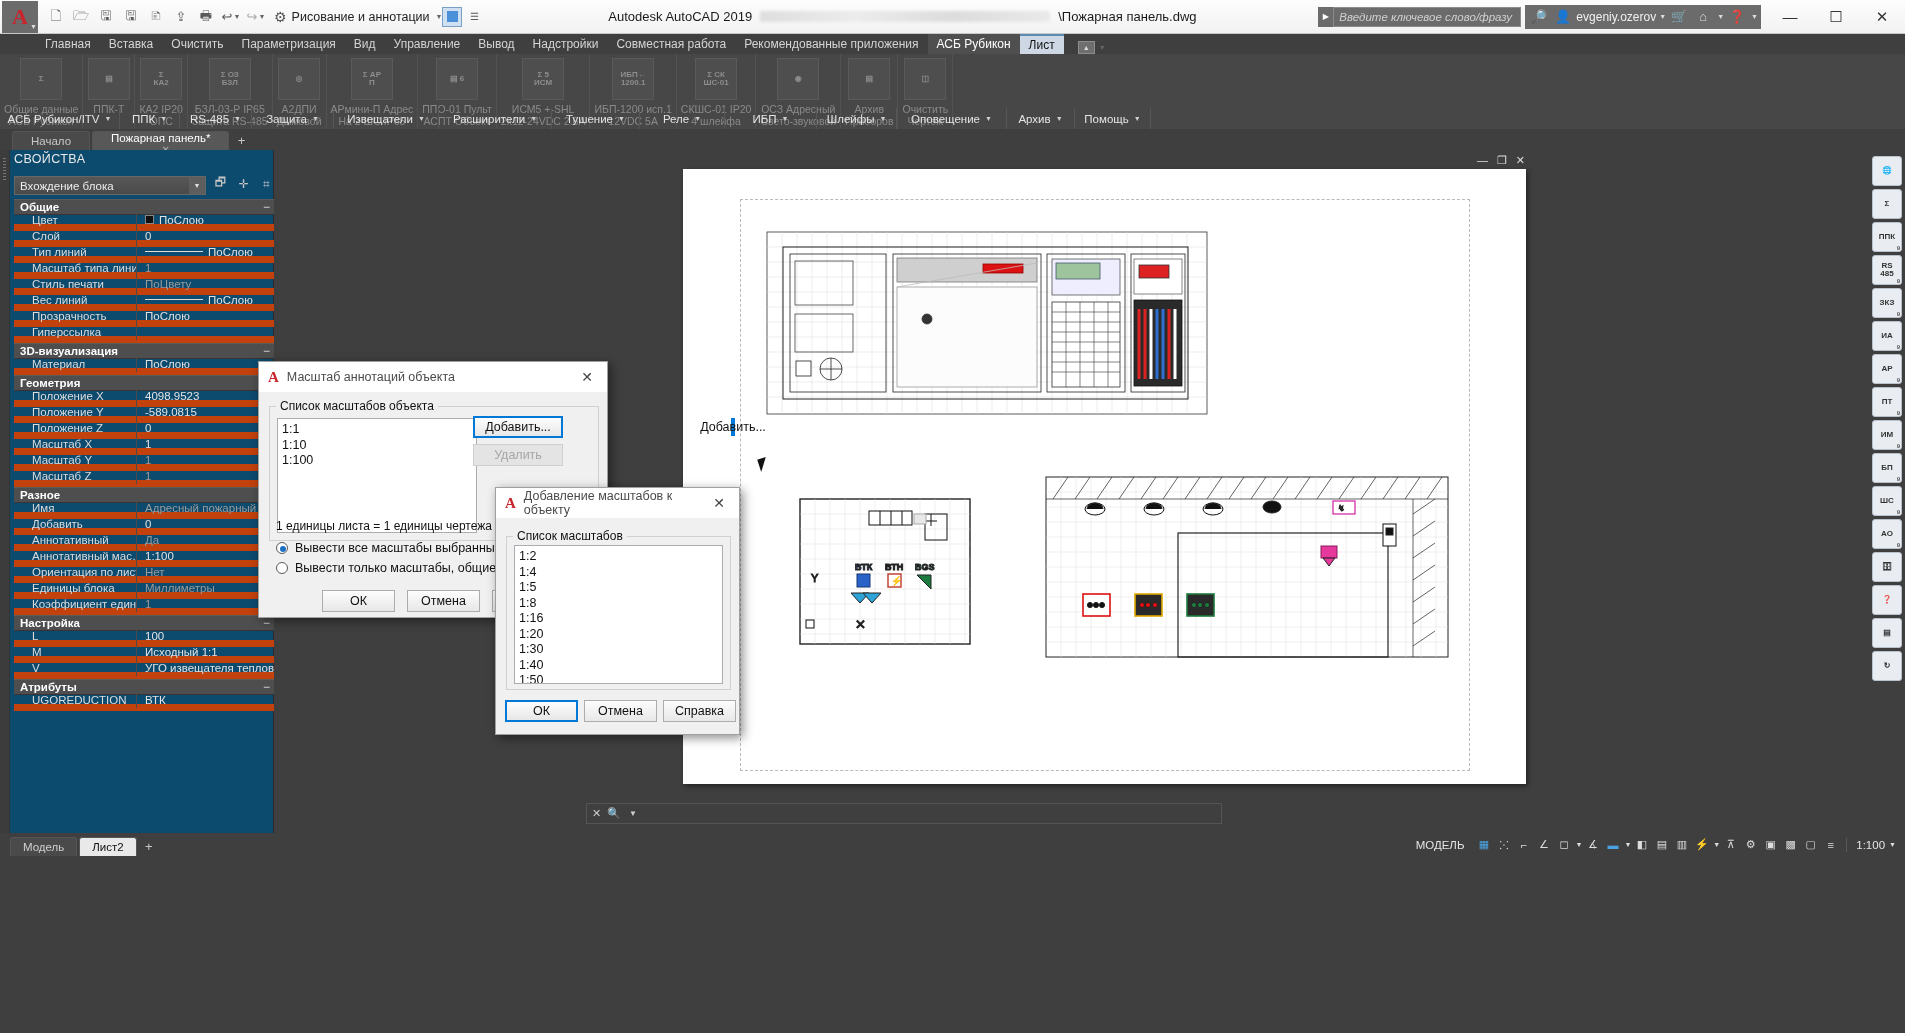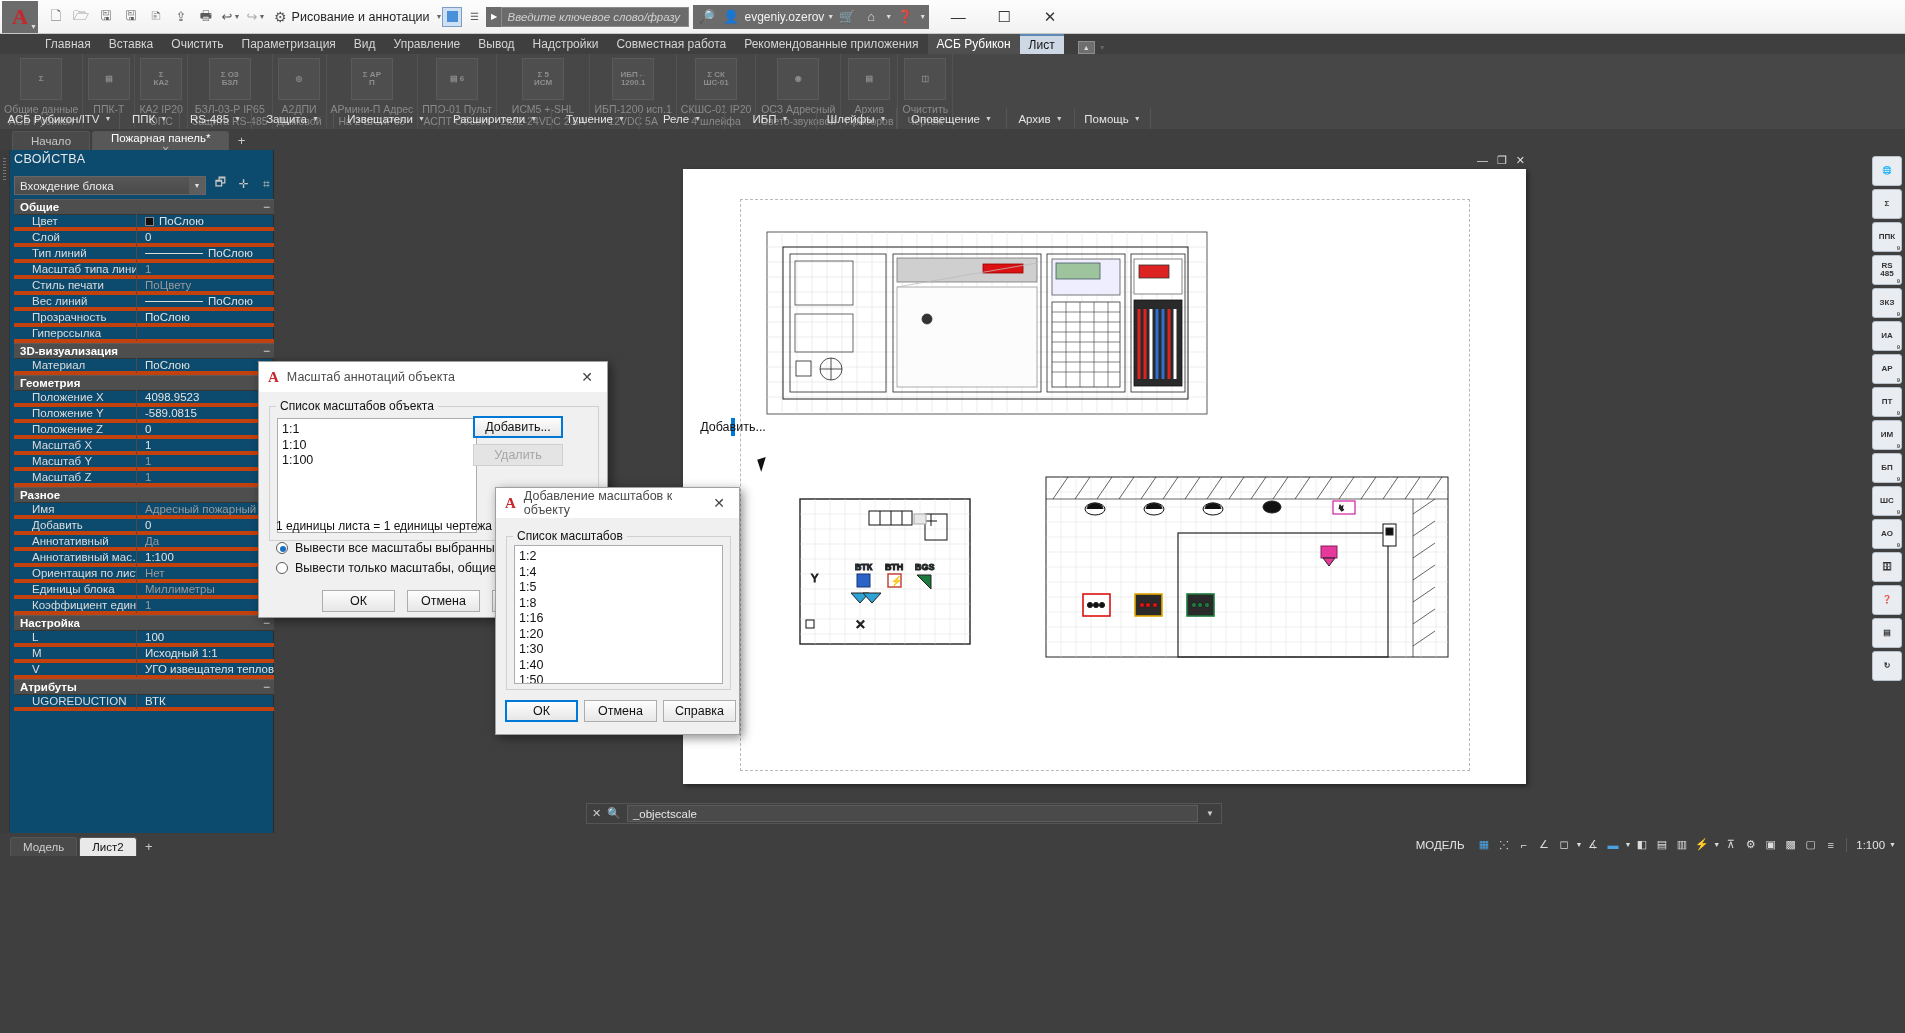--- a/index.html
+++ b/index.html
@@ -101,21 +101,21 @@
     font-size:7px; color:#e0e0e0; }
   .propsIcons { position:absolute; left:212px; top:25px; display:flex; gap:6px; }
   .pIcon { width:17px; height:17px; display:flex; align-items:center; justify-content:center;
     font-size:12px; color:#c5c5c5; }
   .prows { position:absolute; left:14px; top:49px; width:260px; height:634px; overflow:hidden; }
   .grpRow { height:16px; background:#4e4e4e; display:flex; align-items:center;
     justify-content:space-between; padding:0 4px 0 6px; margin-bottom:0px;
     border-top:1px solid #5b5b5b; border-bottom:1px solid #353535;}
   .grpRow span.t { font-size:11.5px; color:#fff; font-weight:bold; }
   .grpRow span.m { font-size:12px; color:#d8d8d8; line-height:8px;}
-  .pRow { height:16px; display:flex; align-items:center; border-bottom:4px solid #c2410c; }
+  .pRow { height:16px; display:flex; align-items:center; border-bottom:7px solid #c2410c; }
   .pKey { width:122px; padding-left:18px; font-size:11.5px; color:#dcdcdc; white-space:nowrap;
     overflow:hidden; }
   .pVal { flex:1; padding-left:8px; font-size:11.5px; color:#e2e2e2; display:flex;
     align-items:center; gap:5px; border-left:1px solid #4c4c4c; height:16px; overflow:hidden;
     white-space:nowrap;text-align:center; }
   .pVal.dim { color:#9a9a9a; }
   .swatch { width:9px; height:9px; background:#111; border:1px solid #888; display:inline-block; }
   .lineSwatch { width:58px; height:0; border-top:1px solid #ddd; display:inline-block; }
 
   
@@ -212,20 +212,25 @@
   </div>
   <div class="wsbox">
     <span class="wsgear">⚙</span>
     <span class="wsname">Рисование и аннотации</span>
     <span class="caret">▼</span>
   </div>
   <div class="wsbtn">
       <span class="g"></span>
     </div>
   <div class="qicon" style="font-size:10px;">☰</div>
+  <div class="titlecenter">
+    <span>Autodesk AutoCAD 2019</span>
+    <span class="blurred" style="width:290px;">x</span>
+    <span>\Пожарная панель.dwg</span>
+  </div>
   <div class="searchwrap">
     <div class="searchArrow">▶</div>
     <div class="searchbox">Введите ключевое слово/фразу</div>
   </div>
   <div class="trayseg">
     <div class="trayicon">🔎</div>
     <div class="trayicon" style="color:#4aa3e0;">👤</div>
     <span class="username">evgeniy.ozerov</span>
     <span class="caret" style="color:#ddd;">▼</span>
     <div class="trayicon">🛒</div>
@@ -884,21 +889,20 @@
     <div class="rsbtn" style="white-space: pre-line;">АО<span class="sub">9</span></div>
     <div class="rsbtn" style="white-space: pre-line;">🗄</div>
     <div class="rsbtn" style="white-space: pre-line;">❓</div>
     <div class="rsbtn" style="white-space: pre-line;">▤</div>
     <div class="rsbtn" style="white-space: pre-line;">↻</div>
   </div>
 
 <div class="cmdline">
   <span class="ic">✕</span>
   <span class="ic">🔍</span>
-  <div class="cmdinput">_objectscale</div>
   <span class="cmdScroll">▼</span>
 </div>
 
 <div class="statusbar">
   <div class="layouttabs" id="layout-tabs">
   <div class="ltab">Модель</div>
       <div class="ltab active">Лист2</div>
       <div class="ltabplus">+</div>
     </div>
   <div class="sbright">

